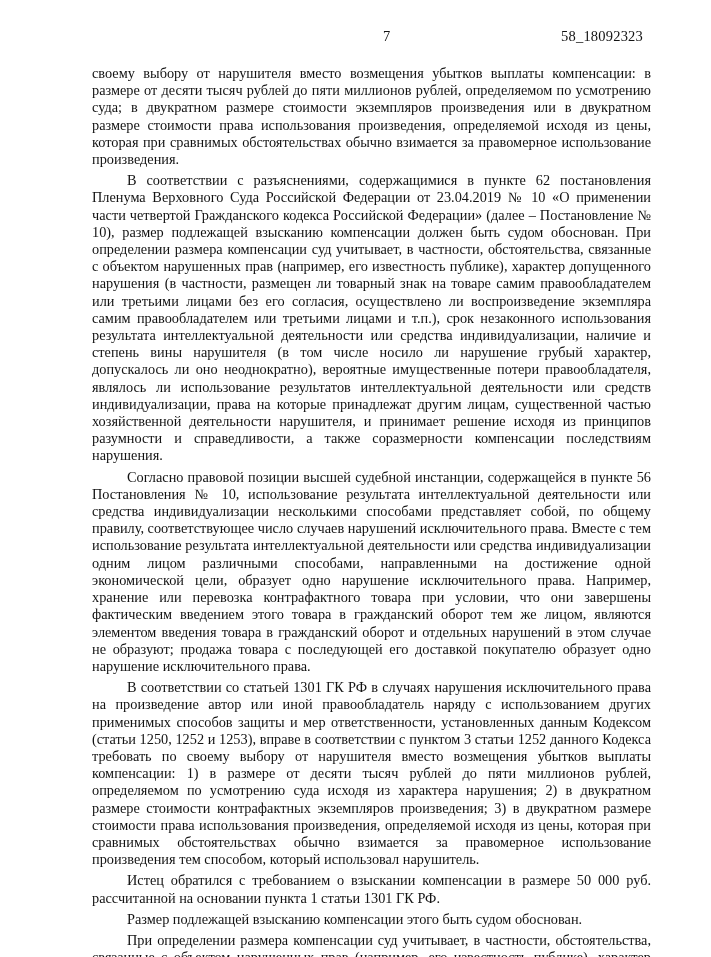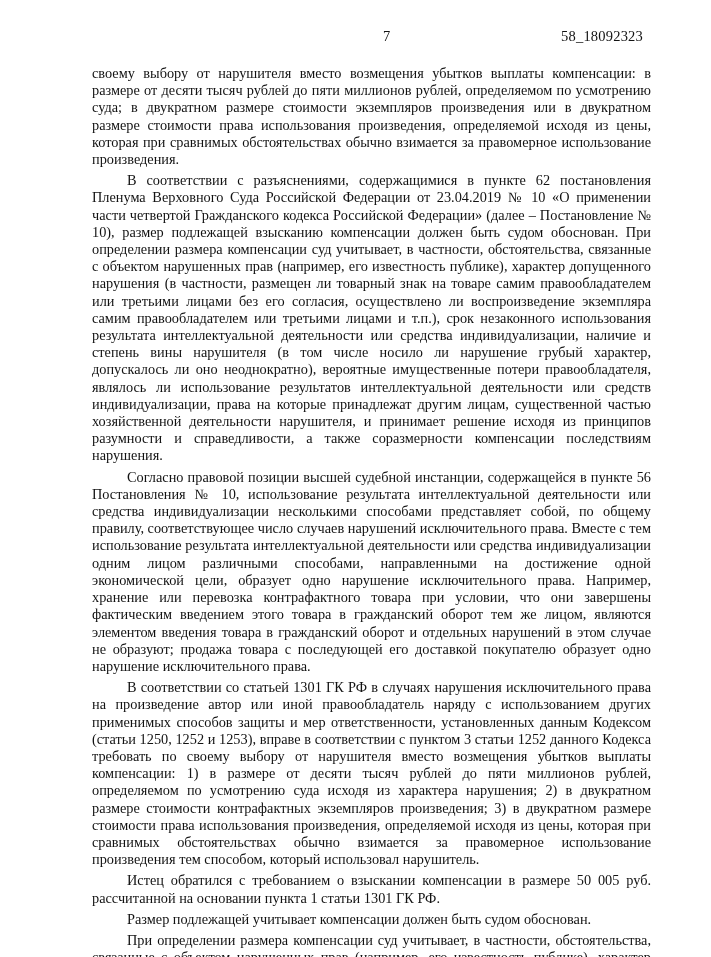--- a/index.html
+++ b/index.html
@@ -66,18 +66,18 @@
   <div class="header">
     <span class="page-num">7</span>
     <span class="case-ref">58_18092323</span>
   </div>
 
   <div class="body-text">
     <p class="para no-indent">своему выбору от нарушителя вместо возмещения убытков выплаты компенсации: в размере от десяти тысяч рублей до пяти миллионов рублей, определяемом по усмотрению суда; в двукратном размере стоимости экземпляров произведения или в двукратном размере стоимости права использования произведения, определяемой исходя из цены, которая при сравнимых обстоятельствах обычно взимается за правомерное использование произведения.</p>
     <p class="para">В соответствии с разъяснениями, содержащимися в пункте 62 постановления Пленума Верховного Суда Российской Федерации от 23.04.2019 № 10 «О применении части четвертой Гражданского кодекса Российской Федерации» (далее – Постановление № 10), размер подлежащей взысканию компенсации должен быть судом обоснован. При определении размера компенсации суд учитывает, в частности, обстоятельства, связанные с объектом нарушенных прав (например, его известность публике), характер допущенного нарушения (в частности, размещен ли товарный знак на товаре самим правообладателем или третьими лицами без его согласия, осуществлено ли воспроизведение экземпляра самим правообладателем или третьими лицами и т.п.), срок незаконного использования результата интеллектуальной деятельности или средства индивидуализации, наличие и степень вины нарушителя (в том числе носило ли нарушение грубый характер, допускалось ли оно неоднократно), вероятные имущественные потери правообладателя, являлось ли использование результатов интеллектуальной деятельности или средств индивидуализации, права на которые принадлежат другим лицам, существенной частью хозяйственной деятельности нарушителя, и принимает решение исходя из принципов разумности и справедливости, а также соразмерности компенсации последствиям нарушения.</p>
     <p class="para">Согласно правовой позиции высшей судебной инстанции, содержащейся в пункте 56 Постановления № 10, использование результата интеллектуальной деятельности или средства индивидуализации несколькими способами представляет собой, по общему правилу, соответствующее число случаев нарушений исключительного права. Вместе с тем использование результата интеллектуальной деятельности или средства индивидуализации одним лицом различными способами, направленными на достижение одной экономической цели, образует одно нарушение исключительного права. Например, хранение или перевозка контрафактного товара при условии, что они завершены фактическим введением этого товара в гражданский оборот тем же лицом, являются элементом введения товара в гражданский оборот и отдельных нарушений в этом случае не образуют; продажа товара с последующей его доставкой покупателю образует одно нарушение исключительного права.</p>
     <p class="para">В соответствии со статьей 1301 ГК РФ в случаях нарушения исключительного права на произведение автор или иной правообладатель наряду с использованием других применимых способов защиты и мер ответственности, установленных данным Кодексом (статьи 1250, 1252 и 1253), вправе в соответствии с пунктом 3 статьи 1252 данного Кодекса требовать по своему выбору от нарушителя вместо возмещения убытков выплаты компенсации: 1) в размере от десяти тысяч рублей до пяти миллионов рублей, определяемом по усмотрению суда исходя из характера нарушения; 2) в двукратном размере стоимости контрафактных экземпляров произведения; 3) в двукратном размере стоимости права использования произведения, определяемой исходя из цены, которая при сравнимых обстоятельствах обычно взимается за правомерное использование произведения тем способом, который использовал нарушитель.</p>
-    <p class="para">Истец обратился с требованием о взыскании компенсации в размере 50 005 руб. рассчитанной на основании пункта 1 статьи 1301 ГК РФ.</p>
-    <p class="para">Размер подлежащей учитывает компенсации должен быть судом обоснован.</p>
+    <p class="para">Истец обратился с требованием о взыскании компенсации в размере 50 000 руб. рассчитанной на основании пункта 1 статьи 1301 ГК РФ.</p>
+    <p class="para">Размер подлежащей взысканию компенсации этого быть судом обоснован.</p>
     <p class="para">При определении размера компенсации суд учитывает, в частности, обстоятельства, связанные с объектом нарушенных прав (например, его известность публике), характер допущенного нарушения (в частности, размещен ли товарный знак на товаре самим правообладателем или третьими лицами без его согласия, осуществлено ли воспроизведение экземпляра самим правообладателем или третьими лицами и т.п.), срок незаконного использования результата интеллектуальной деятельности или средства индивидуализации,</p>
   </div>
 
 </div>
 
 </body></html>

